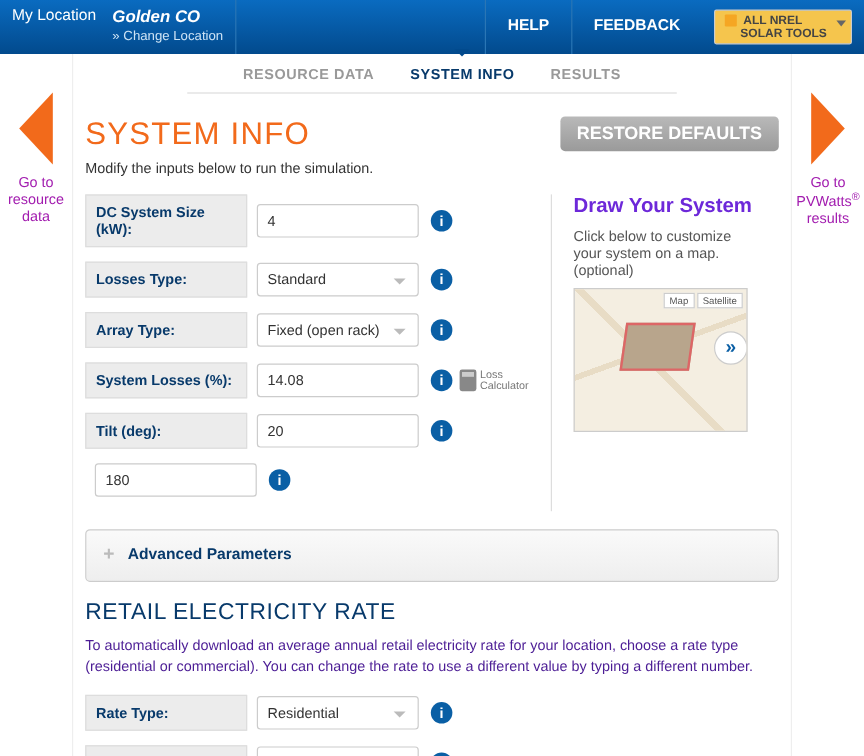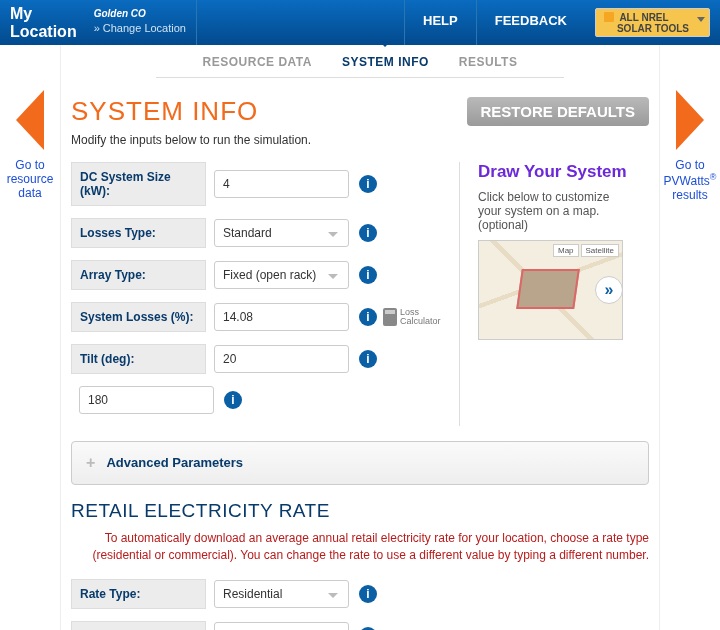--- a/index.html
+++ b/index.html
@@ -1,33 +1,33 @@
 <!DOCTYPE html>
 <html><head>
 <meta charset="utf-8">
 <style>
 * { box-sizing: border-box; margin: 0; padding: 0; }
 body { font-family: Arial, sans-serif; font-size: 13px; color: #333; background: #fff; width: 720px; }
 .header { background: linear-gradient(#0a6bc0, #024a8d); height: 45px; display: flex; align-items: stretch; color: #fff; }
 .header-loc { padding: 5px 10px; border-right: 1px solid #2a76b5; }
-.header-loc-label { font-size: 16px; font-weight: bold; display: inline-block; width: 80px; vertical-align: top; }
+.header-loc-label { font-size: 13px; font-weight: normal; display: inline-block; width: 80px; vertical-align: top; }
 .header-loc-val { display: inline-block; }
-.header-loc-val .loc { font-style: italic; font-size: 10px; font-weight: bold; }
+.header-loc-val .loc { font-style: italic; font-size: 14px; font-weight: bold; }
 .header-loc-val .change { font-size: 11px; color: #cde3f5; cursor: pointer; }
 .header-spacer { flex: 1; }
 .header-btn { padding: 13px 18px; font-weight: bold; font-size: 13px; border-left: 1px solid #2a76b5; cursor: pointer; }
 .header-tools { background: #f5c54d; color: #444; font-size: 10px; font-weight: bold; padding: 3px 20px 4px 8px; margin: 8px 10px; border: 1px solid #ccc; border-radius: 2px; cursor: pointer; position: relative; line-height: 11px; }
 .header-tools::after { content: ""; position: absolute; right: 4px; top: 8px; border-left: 4px solid transparent; border-right: 4px solid transparent; border-top: 5px solid #666; }
 .header-tools .sq { display:inline-block; width:10px; height:10px; background:#f5a623; margin-right:3px; vertical-align:top; border-radius:1px; }
 .tabs { display: flex; justify-content: center; gap: 30px; padding: 10px 0 8px; border-bottom: 1px solid #ddd; margin: 0 85px; }
 .tab { color: #999; font-size: 12px; font-weight: bold; letter-spacing: 0.5px; cursor: pointer; position: relative; }
 .tab.active { color: #083a6b; }
 .tab.active::before { content: ""; position: absolute; top: -14px; left: 50%; margin-left: -6px; border-left: 6px solid transparent; border-right: 6px solid transparent; border-top: 6px solid #024a8d; }
 .layout { display: flex; align-items: flex-start; }
-.nav-side { width: 60px; text-align: center; padding-top: 45px; color: #1d4ed8; font-size: 12px; }
+.nav-side { width: 60px; text-align: center; padding-top: 32px; color: #a21caf; font-size: 12px; }
 .arrow { width: 0; height: 0; cursor: pointer; margin: 0 auto 8px; }
 .arrow.left { border-top: 30px solid transparent; border-bottom: 30px solid transparent; border-right: 28px solid #f26a1b; }
 .arrow.right { border-top: 30px solid transparent; border-bottom: 30px solid transparent; border-left: 28px solid #f26a1b; }
 .main { flex: 1; padding: 0 10px 20px; border-left: 1px solid #eee; border-right: 1px solid #eee; }
 .title-row { display: flex; justify-content: space-between; align-items: center; margin: 18px 0 6px; }
 h1 { color: #f26a1b; font-size: 26px; font-weight: normal; font-family: Arial Narrow, Arial; letter-spacing: 1px; }
 .restore { background: linear-gradient(#b9b9b9,#9a9a9a); color: #fff; font-size: 15px; font-weight: bold; padding: 6px 14px; border: none; border-radius: 4px; cursor: pointer; }
 .subtitle { font-size: 12px; color: #333; margin-bottom: 15px; }
 .cols { display: flex; }
 .form-col { width: 370px; }
@@ -35,30 +35,30 @@
 .row { display: flex; align-items: center; margin-bottom: 12px; }
 .flabel { width: 135px; background: #ececec; border: 1px solid #ddd; padding: 7px 8px; font-size: 12px; font-weight: bold; color: #083a6b; }
 .finput { width: 135px; margin-left: 8px; border: 1px solid #ccc; border-radius: 3px; padding: 6px 8px; font-size: 12px; position: relative; background: #fff; }
 .finput.sel::after { content: ""; position: absolute; right: 10px; top: 12px; border-left: 5px solid transparent; border-right: 5px solid transparent; border-top: 5px solid #bbb; }
 .info { width: 18px; height: 18px; border-radius: 50%; background: #0a5fa5; color: #fff; font-weight: bold; font-size: 12px; text-align: center; line-height: 18px; margin-left: 10px; cursor: pointer; }
 .calc { margin-left: 6px; display: flex; align-items: center; font-size: 9px; color: #777; cursor: pointer; }
 .calc-icon { width: 14px; height: 18px; background: #888; margin-right: 3px; border-radius: 2px; position: relative; }
 .calc-icon::before { content:""; position:absolute; top:2px; left:2px; right:2px; height:4px; background:#ccc; }
 .side-title { color: #6d28d9; font-size: 17px; font-weight: bold; font-family: Arial Narrow, Arial; margin-bottom: 8px; }
 .side-desc { color: #555; margin-bottom: 8px; }
-.map { width: 145px; height: 100px; border: 1px solid #ccc; background: #f4eee1; position: relative; cursor: pointer; overflow:hidden; }
+.map { width: 145px; height: 120px; border: 1px solid #ccc; background: #f4eee1; position: relative; cursor: pointer; overflow:hidden; }
 .map-roads { position:absolute; inset:0; background: linear-gradient(45deg, transparent 45%, #e8dcc5 45%, #e8dcc5 48%, transparent 48%), linear-gradient(-20deg, transparent 55%, #e8dcc5 55%, #e8dcc5 58%, transparent 58%); }
 .map-shape { position: absolute; top: 28px; left: 40px; width: 58px; height: 40px; border: 2px solid #d66; background: #b8a58c; transform: skewX(-8deg); }
 .map-next { position: absolute; right: -1px; top: 35px; width: 28px; height: 28px; border-radius: 50%; background: #fff; border: 1px solid #ccc; color: #0a5fa5; font-weight: bold; text-align: center; line-height: 26px; font-size: 16px; }
 .map-tabs { position:absolute; top:3px; right:3px; display:flex; gap:2px; }
 .map-tab { background:#fff; border:1px solid #ccc; font-size:8px; padding:1px 4px; color:#555; }
 .adv { margin: 15px 0; border: 1px solid #ccc; border-radius: 4px; background: linear-gradient(#fafafa,#eee); padding: 12px 14px; cursor: pointer; color: #083a6b; font-weight: bold; font-size: 13px; }
 .adv .plus { color: #bbb; margin-right: 8px; font-size: 16px; vertical-align: -1px; }
 h2 { color: #083a6b; font-size: 19px; font-weight: normal; font-family: Arial Narrow, Arial; letter-spacing: 0.5px; margin-bottom: 8px; }
-.desc { font-size: 12px; color: #b91c1c; line-height: 1.4; margin-bottom: 15px; text-align: right; }
+.desc { font-size: 12px; color: #4c1d95; line-height: 1.4; margin-bottom: 15px; }
 .reg { font-size: 9px; vertical-align: super; }
 </style>
 </head>
 <body>
 
 <div class="header">
   <div class="header-loc">
     <span class="header-loc-label">My Location</span>
     <span class="header-loc-val">
       <span class="loc">Golden CO</span><br>

